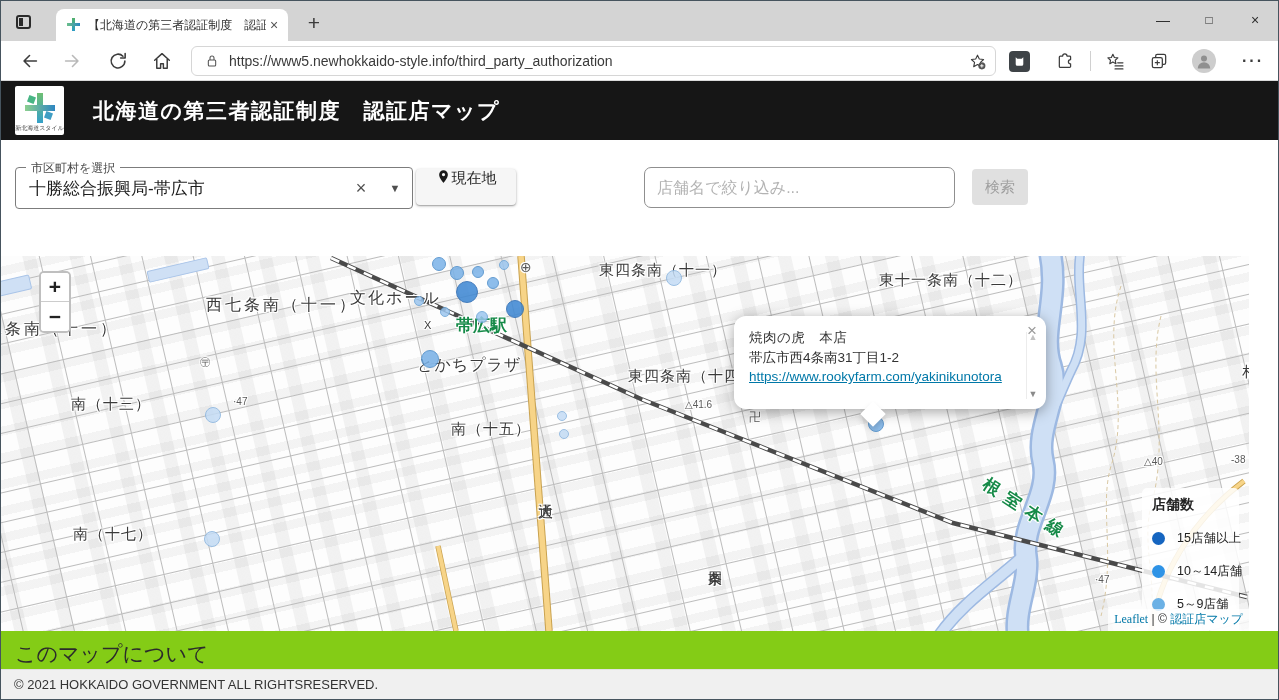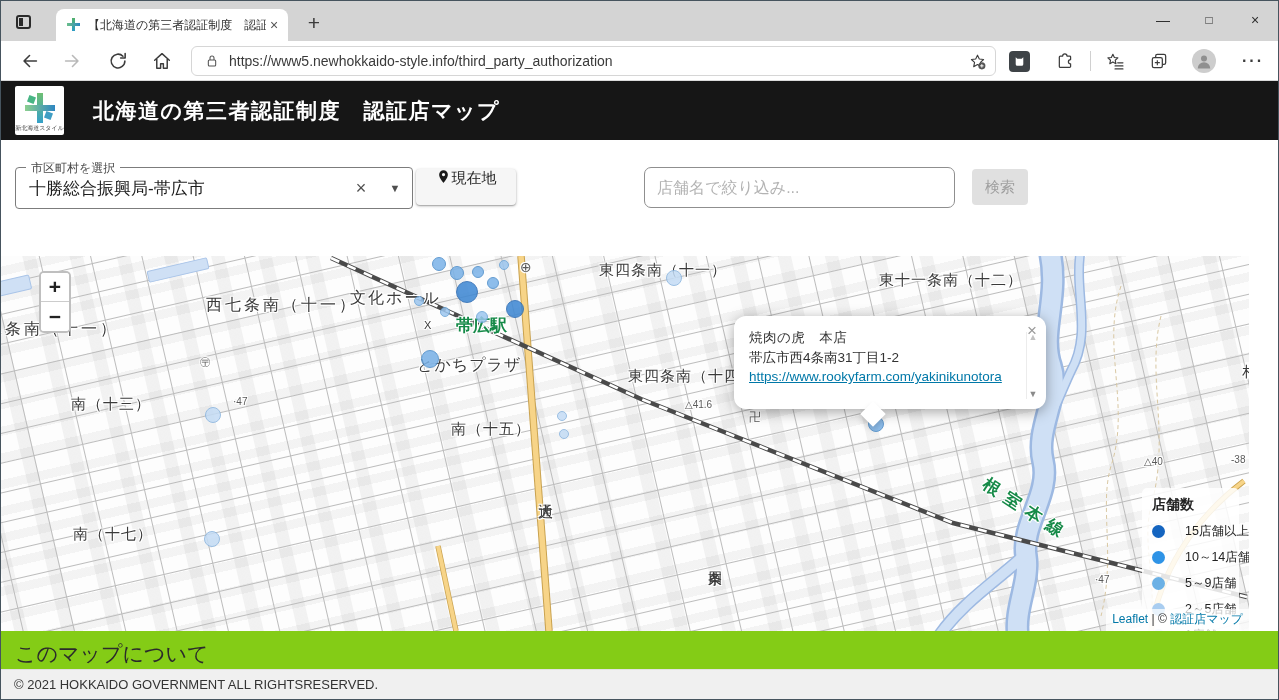--- a/index.html
+++ b/index.html
@@ -86,26 +86,26 @@
   .popup-line { font-size:13.5px; color:#333; line-height:1.45; white-space:nowrap; overflow:hidden; }
   .popup-link { color:#0078a8; text-decoration:underline; font-size:13.5px; white-space:nowrap; }
   .popup-close { position:absolute; right:9px; top:5px; color:#9a9a9a; font-size:17px; cursor:pointer; }
   .popup-scroll { position:absolute; right:7px; top:16px; bottom:10px; width:13px; border-left:1px solid #ececec; display:flex; flex-direction:column; justify-content:space-between; align-items:center; }
   .popup-scroll .up { color:#c2c2c2; font-size:9px; cursor:pointer; }
   .popup-scroll .down { color:#8a8a8a; font-size:9px; cursor:pointer; }
   .popup-tail { position:absolute; left:130px; top:89px; width:18px; height:18px; background:#fff; transform:rotate(45deg); box-shadow:3px 3px 6px rgba(0,0,0,.15); }
 
   .legend { position:absolute; right:10px; top:232px; width:97px; background:rgba(255,255,255,.85); border-radius:5px; padding:8px 9px 9px 10px; }
   .legend-title { font-size:14px; font-weight:bold; color:#222; margin-bottom:5px; }
-  .legend-row { display:flex; align-items:center; gap:20px; margin-top:9px; }
+  .legend-row { display:flex; align-items:center; gap:12px; margin-top:16px; }
   .legend-dot { width:13px; height:13px; border-radius:50%; flex:none; }
   .legend-row span.lab { font-size:12.5px; color:#222; white-space:nowrap; }
 
   .attribution { position:absolute; right:0; bottom:0; background:rgba(255,255,255,.75); font-size:12px; color:#333; padding:2px 6px 3px 6px; }
-  .attribution a { color:#0078a8; text-decoration:none; cursor:pointer; }
+  .attribution a { color:#0078a8; text-decoration:none; cursor:pointer;font-family:Liberation Serif, serif; }
 
   
   .about { position:absolute; left:0; top:630px; width:1277px; height:39px; background:#84cc16; overflow:hidden; }
   .about h2 { font-size:21px; font-weight:500; color:#2b2b2b; margin:9px 0 0 14px; }
   .footer { position:absolute; left:0; top:668px; width:1277px; height:30px; background:#f0f0f0; border-top:1px solid #e2e2e2; font-size:13px; color:#333; line-height:29px; padding-left:13px; }
 </style>
 </head>
 <body>
 
 <div class="window">

